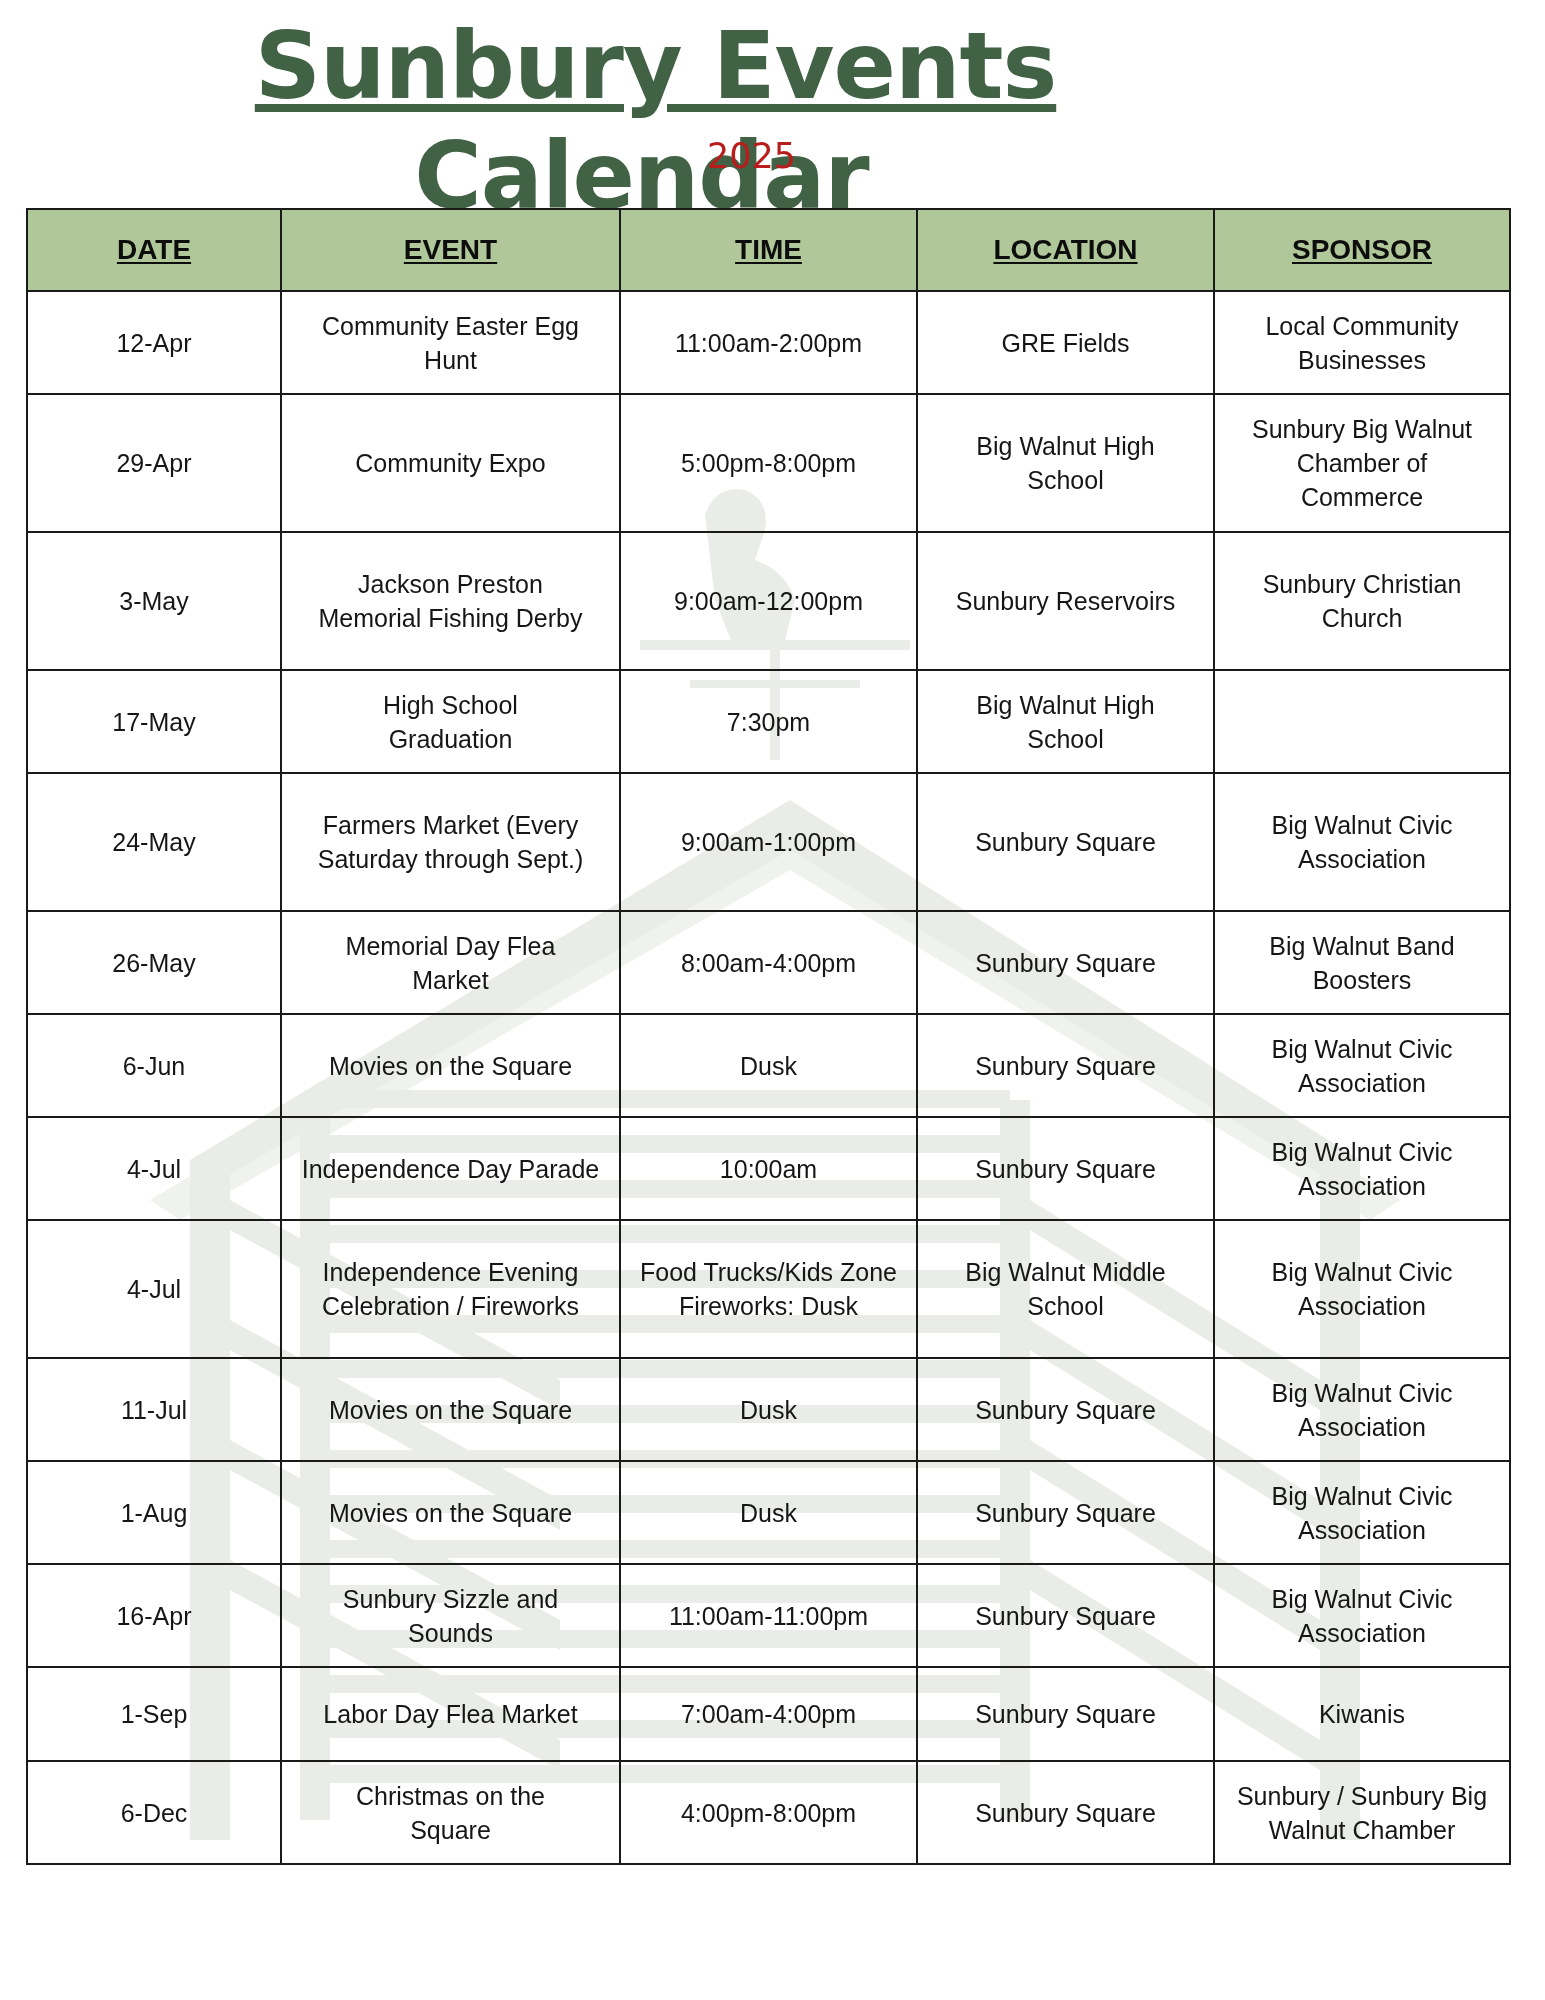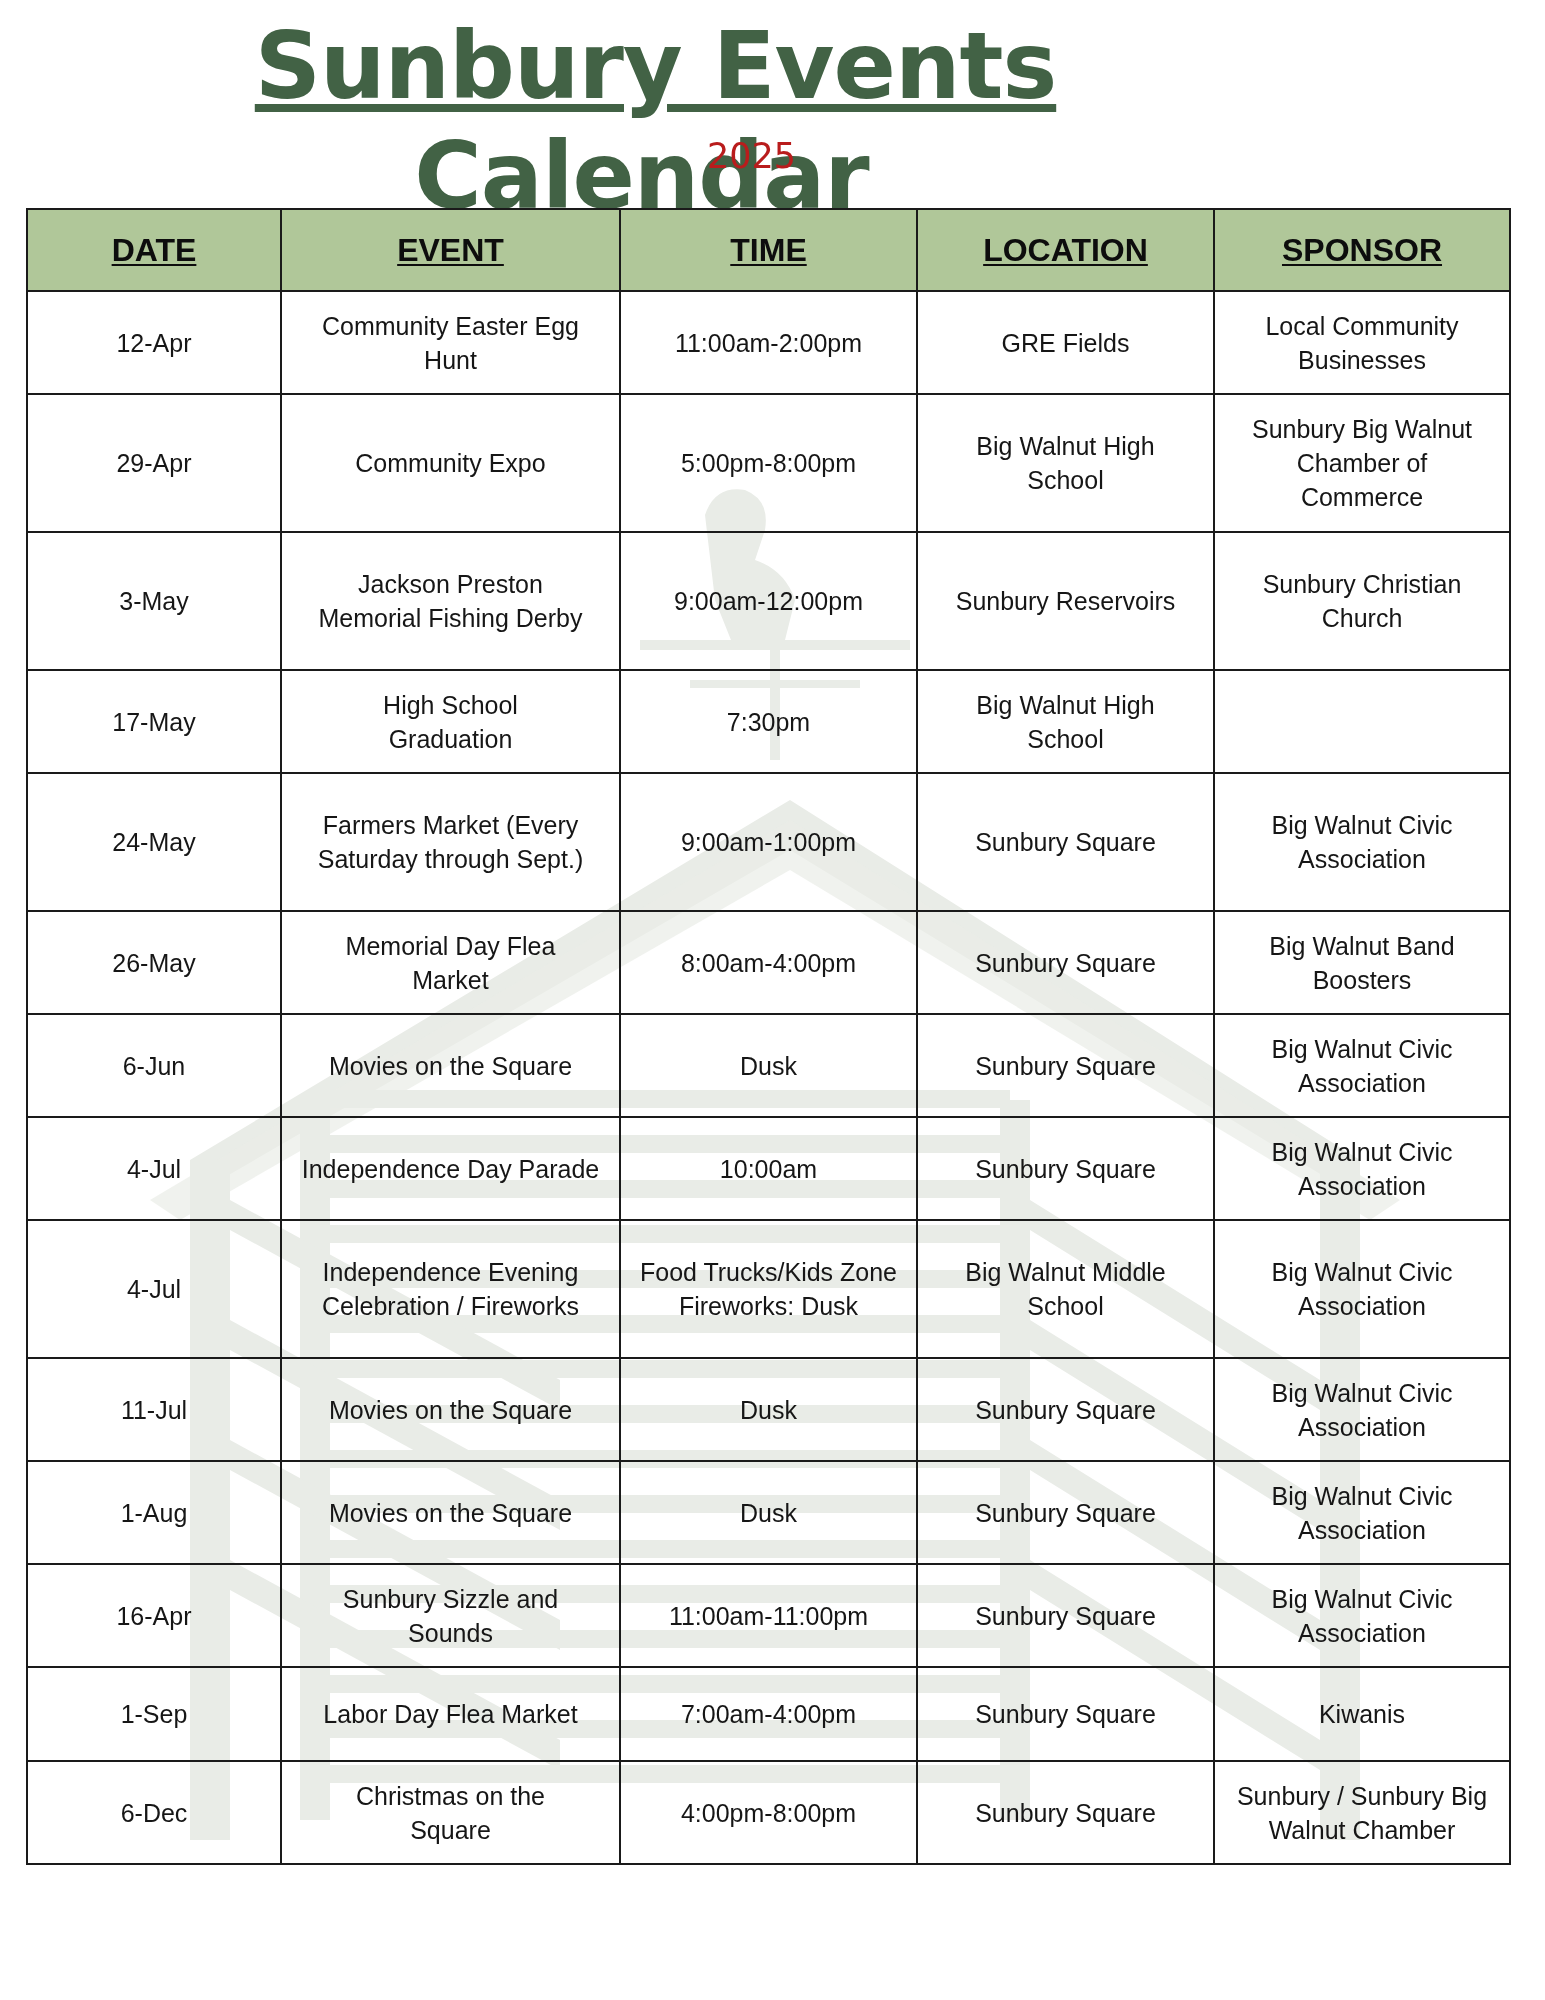--- a/index.html
+++ b/index.html
@@ -68,21 +68,21 @@
       border: 2px solid #1a1a1a;
       text-align: center;
       vertical-align: middle;
       padding: 0 8px;
     }
     table.events th {
       background: #b0c799;
       height: 80px;
       font-family: "Liberation Sans", sans-serif;
       font-weight: bold;
-      font-size: 32px;
+      font-size: 28px;
       color: #0d0d0d;
     }
     table.events th span {
       text-decoration: underline;
       text-decoration-thickness: 2px;
       text-underline-offset: 3px;
     }
     table.events td {
       font-family: "Liberation Sans", sans-serif;
       font-size: 25px;

